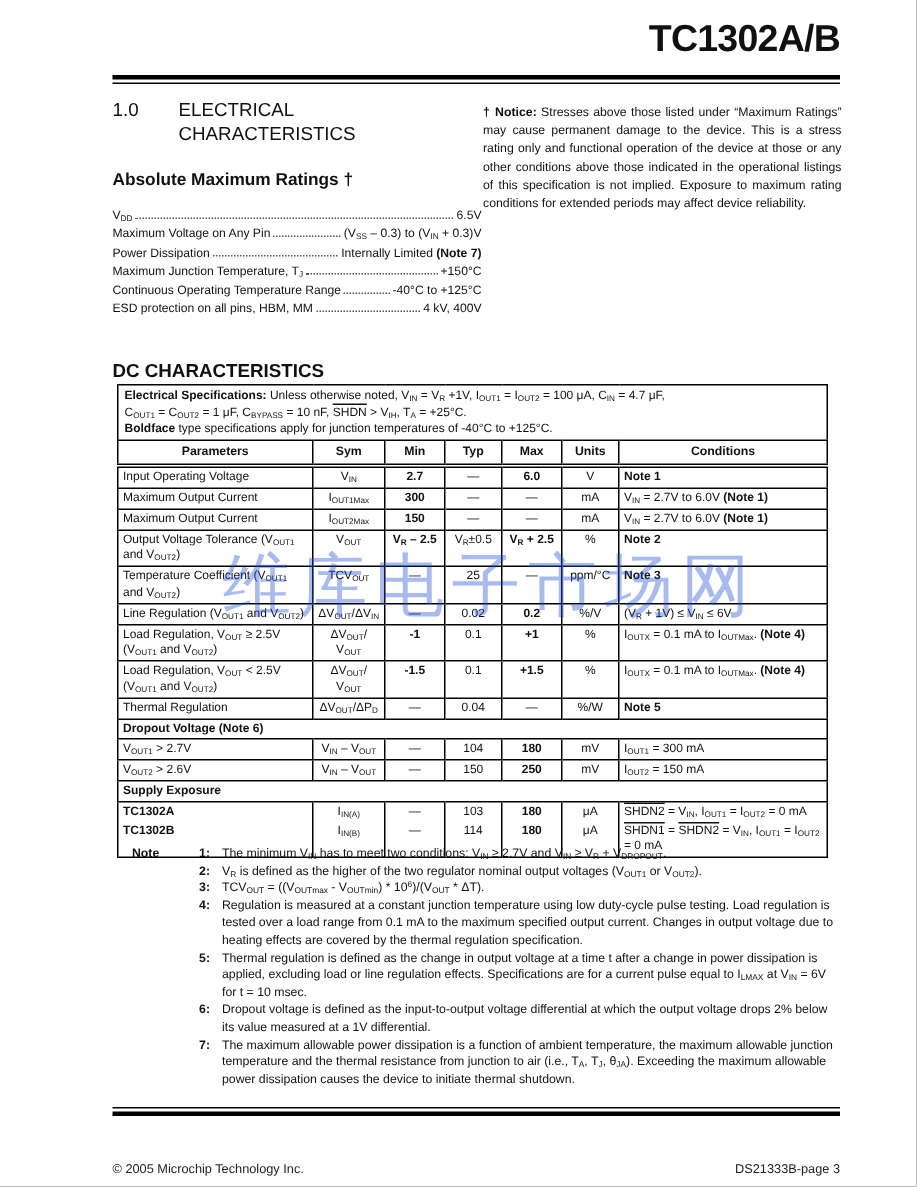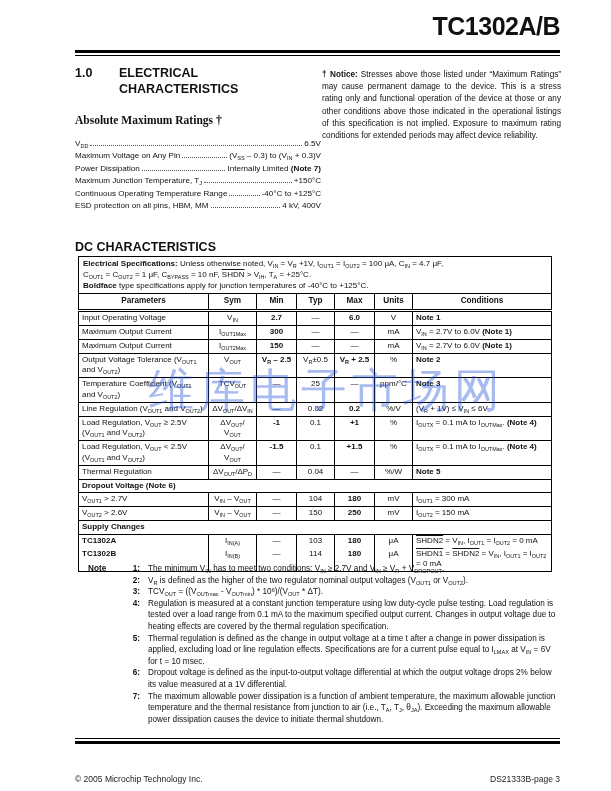--- a/index.html
+++ b/index.html
@@ -9,24 +9,24 @@
   sup{font-size:68%;vertical-align:0.45em;line-height:0;}
   .ov{text-decoration:overline;margin-top:40px;}
   b{font-weight:bold;margin-top:29px;}
 
   .title{position:absolute;top:12px;right:51px;font-size:25px;font-weight:bold;letter-spacing:-0.5px;}
   .header-rule{position:absolute;left:75px;width:485px;top:50px;border-top:3.5px solid #000;
                padding-top:1.5px;}
   .header-rule .thin{border-top:1.2px solid #000;}
 
   .col-left{position:absolute;left:75px;top:66px;width:246px;}
-  .sec-head{display:flex;font-size:12.5px;font-weight:bold;line-height:1.25;}
+  .sec-head{display:flex;font-size:12.5px;font-weight:normal;line-height:1.25;}
   .sec-num{width:44px;flex:none;}
   .sec-title{width:160px;}
-  .abs-head{margin-top:17px;font-size:11.5px;font-weight:bold;font-family:Liberation Serif, serif;}
+  .abs-head{margin-top:17px;font-size:11.5px;font-weight:bold;}
   .abs-list{margin-top:9px;font-size:8.1px;}
   .abs-row{display:flex;align-items:flex-end;height:12.5px;}
   .abs-label{white-space:nowrap;}
   .abs-leader{flex:1;border-bottom:1px dotted #555;margin:0 2px 2px 2px;min-width:4px;}
   .abs-value{white-space:nowrap;}
 
   .notice{position:absolute;left:322px;top:69px;width:239px;font-size:8.2px;line-height:12.2px;
           text-align:justify;}
 
   .dc-heading{position:absolute;left:75px;top:240px;font-size:12.5px;font-weight:bold;}
@@ -236,21 +236,21 @@
           <tr>
             <td class="c0">V<sub>OUT2</sub> &gt; 2.6V</td>
             <td class="c1">V<sub>IN</sub> – V<sub>OUT</sub></td>
             <td class="c2">—</td>
             <td class="c3">150</td>
             <td class="c4"><b>250</b></td>
             <td class="c5">mV</td>
             <td class="c6">I<sub>OUT2</sub> = 150 mA</td>
           </tr>
           <tr class="section">
-            <td colspan="7"><b>Supply Changes</b></td>
+            <td colspan="7"><b>Supply Exposure</b></td>
           </tr>
           <tr>
             <td class="c0 indent"><b>TC1302A</b></td>
             <td class="c1">I<sub>IN(A)</sub></td>
             <td class="c2">—</td>
             <td class="c3">103</td>
             <td class="c4"><b>180</b></td>
             <td class="c5">μA</td>
             <td class="c6"><span class="ov">SHDN2</span> = V<sub>IN</sub>, I<sub>OUT1</sub> = I<sub>OUT2</sub> = 0 mA</td>
           </tr>

